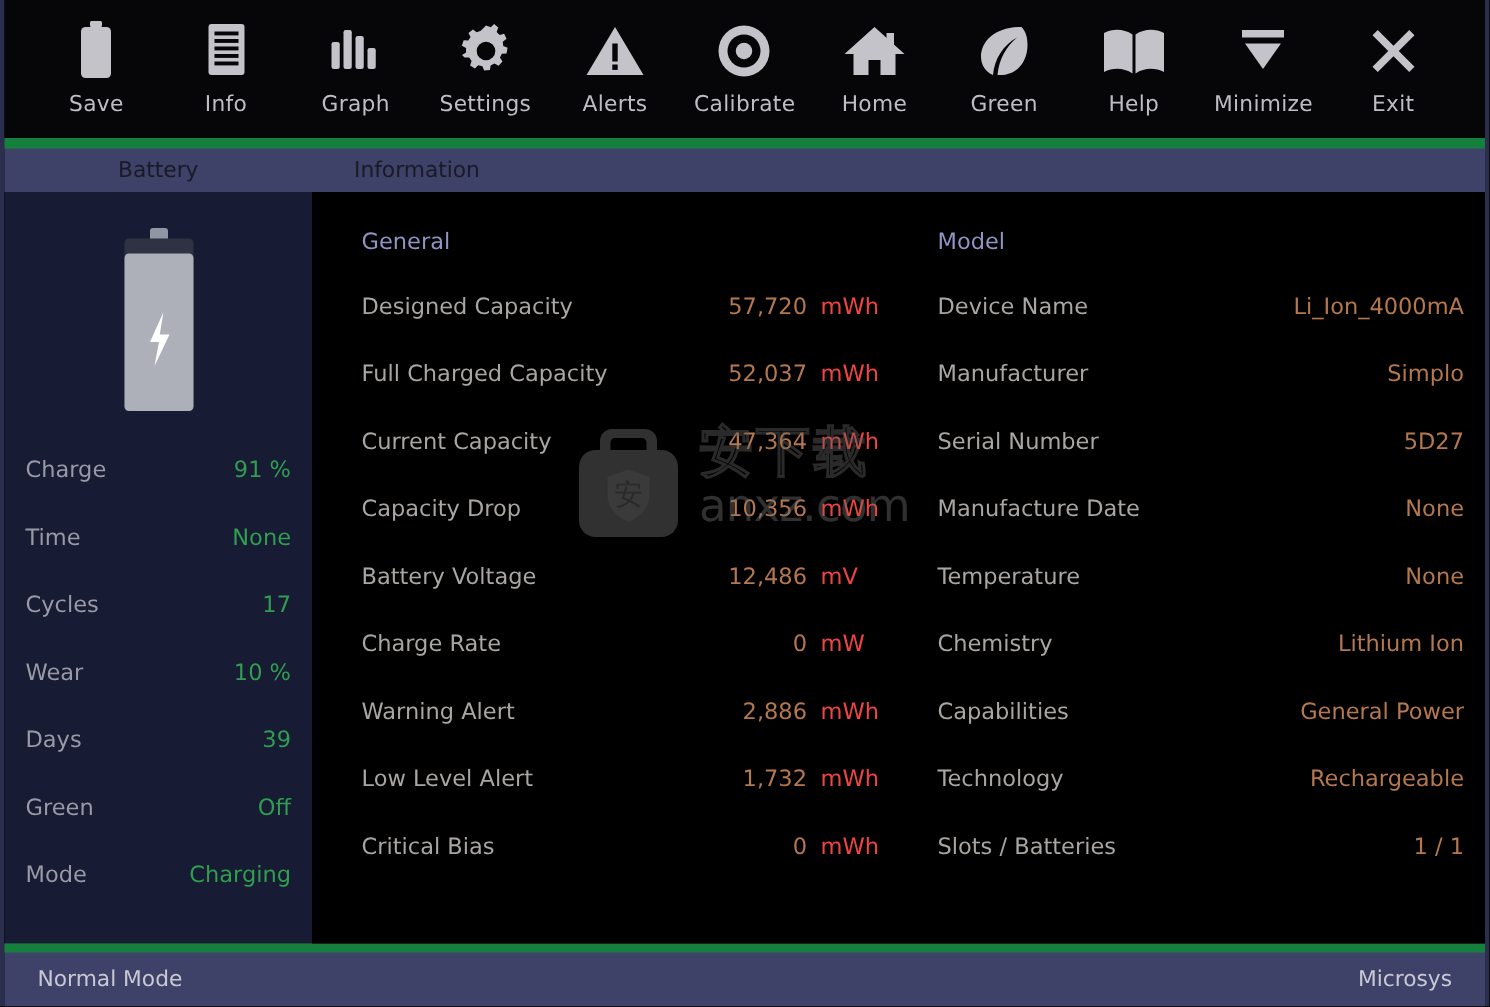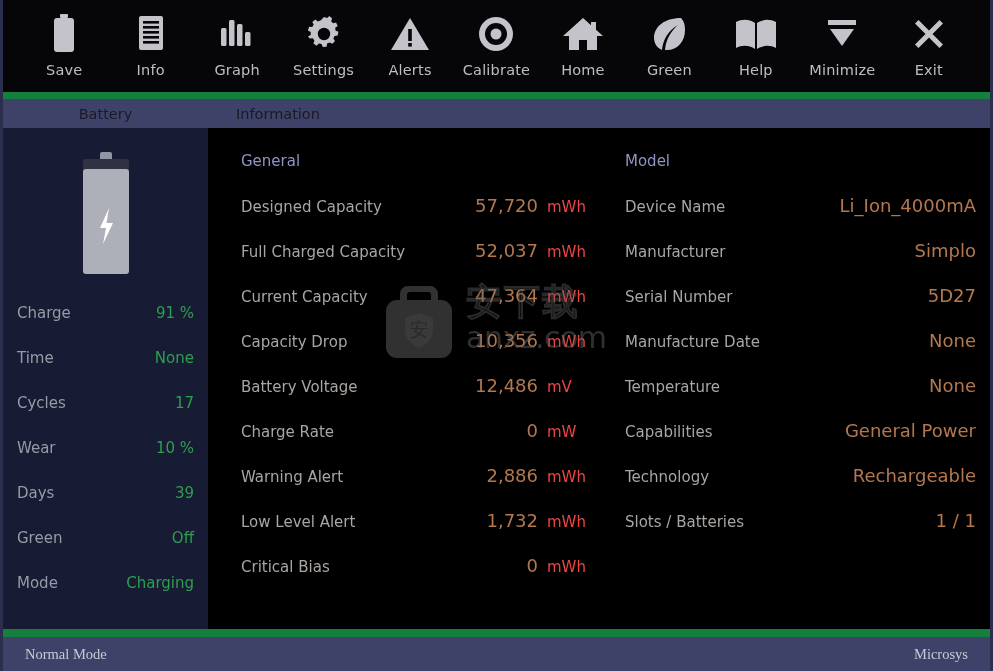--- a/index.html
+++ b/index.html
@@ -135,21 +135,21 @@
     white-space: nowrap;
   }
   .row .vwrap {
     flex: 1 1 auto;
     display: flex;
     justify-content: flex-end;
     align-items: baseline;
     gap: 9px;
   }
   .row .v {
-    font-size: 18px;
+    font-size: 15px;
     color: #b4774e;
     text-align: right;
     white-space: nowrap;
   }
   .row .u {
     font-size: 15px;
     color: #ef4444;
     width: 38px;
     text-align: left;
     white-space: nowrap;
@@ -190,22 +190,21 @@
 
   
   .statusbar {
     height: 42px;
     flex: 0 0 42px;
     background: #3e4268;
     display: flex;
     align-items: center;
     justify-content: space-between;
     padding: 0 22px;
-    border-top: 8px solid #15803d;
-    font-family: Liberation Serif, serif;
+    border-top: 6px solid #15803d;
   }
   .statusbar .s {
     font-size: 14.5px;
     color: #c9c9d4;
   }
 </style>
 </head>
 <body>
 
 <div id="app">
@@ -486,20 +485,26 @@
               <span class="v">None</span>
             </span>
         </div>
         <div class="row">
           <span class="k">Temperature</span>
           <span class="vwrap">
               <span class="v">None</span>
             </span>
         </div>
         <div class="row">
+          <span class="k">Chemistry</span>
+          <span class="vwrap">
+              <span class="v">Lithium Ion</span>
+            </span>
+        </div>
+        <div class="row">
           <span class="k">Capabilities</span>
           <span class="vwrap">
               <span class="v">General Power</span>
             </span>
         </div>
         <div class="row">
           <span class="k">Technology</span>
           <span class="vwrap">
               <span class="v">Rechargeable</span>
             </span>

